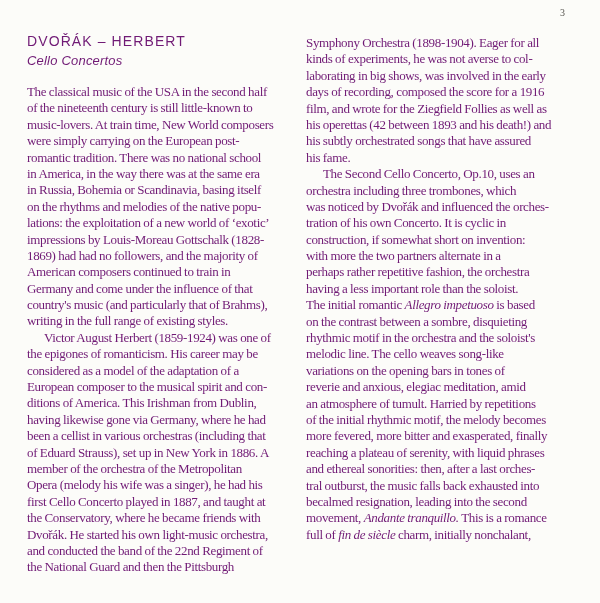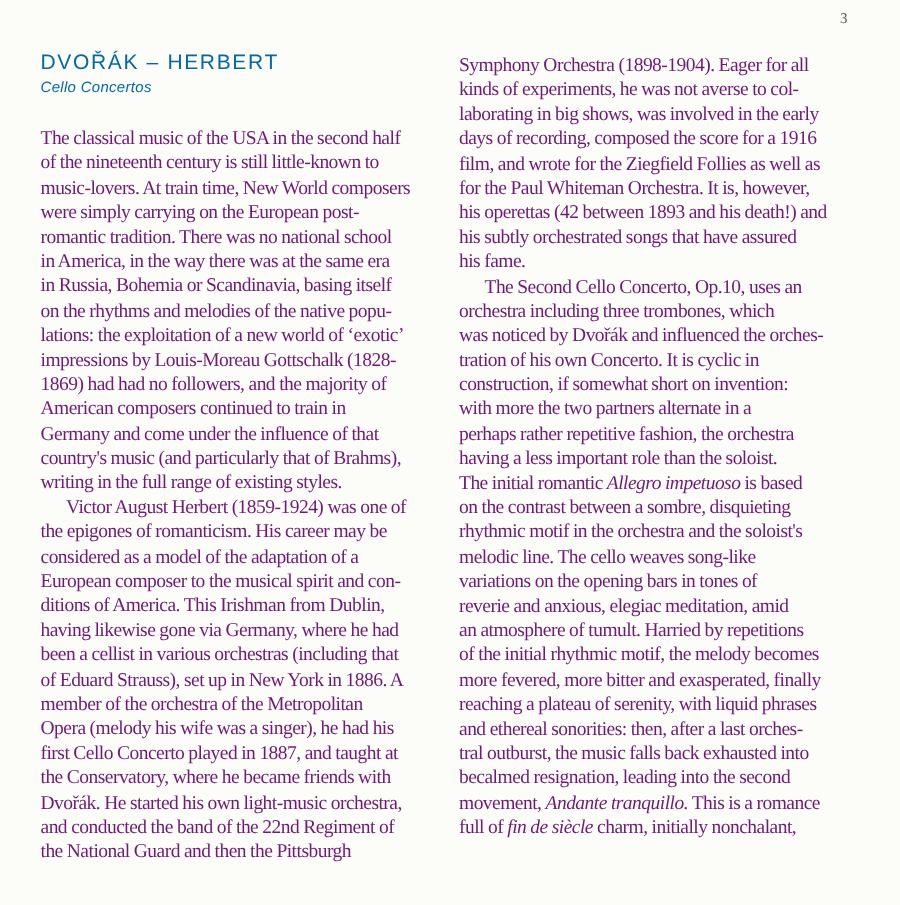--- a/index.html
+++ b/index.html
@@ -21,30 +21,30 @@
     left: 560px;
     font-size: 10px;
     color: #55534e;
     font-family: "Liberation Serif", serif;
   }
   .hdr {
     position: absolute;
     left: 27px;
     top: 33px;
     font-family: "Liberation Sans", sans-serif;
-    color: #0369a1;
+    color: #701a75;
   }
   .title {
     font-size: 14px;
     font-weight: 400;
     letter-spacing: 1.1px;
   }
   .subtitle {
     font-style: italic;
-    font-size: 10px;
+    font-size: 13px;
     margin-top: 4px;
     letter-spacing: 0.2px;
   }
   .col {
     position: absolute;
     width: 272px;
     font-size: 13px;
     line-height: 16.4px;
     color: #701a75;
     letter-spacing: -0.35px;
@@ -102,21 +102,20 @@
       <div class="tline"><span>and conducted the band of the 22nd Regiment of</span></div>
       <div class="tline"><span>the National Guard and then the Pittsburgh</span></div>
     </div>
 
   <div class="col col-right">
       <div class="tline"><span>Symphony Orchestra (1898-1904). Eager for all</span></div>
       <div class="tline"><span>kinds of experiments, he was not averse to col-</span></div>
       <div class="tline"><span>laborating in big shows, was involved in the early</span></div>
       <div class="tline"><span>days of recording, composed the score for a 1916</span></div>
       <div class="tline"><span>film, and wrote for the Ziegfield Follies as well as</span></div>
-      <div class="tline"><span>for the Paul Whiteman Orchestra. It is, however,</span></div>
       <div class="tline"><span>his operettas (42 between 1893 and his death!) and</span></div>
       <div class="tline"><span>his subtly orchestrated songs that have assured</span></div>
       <div class="tline"><span>his fame.</span></div>
       <div class="tline indent"><span>The Second Cello Concerto, Op.10, uses an</span></div>
       <div class="tline"><span>orchestra including three trombones, which</span></div>
       <div class="tline"><span>was noticed by Dvořák and influenced the orches-</span></div>
       <div class="tline"><span>tration of his own Concerto. It is cyclic in</span></div>
       <div class="tline"><span>construction, if somewhat short on invention:</span></div>
       <div class="tline"><span>with more the two partners alternate in a</span></div>
       <div class="tline"><span>perhaps rather repetitive fashion, the orchestra</span></div>

